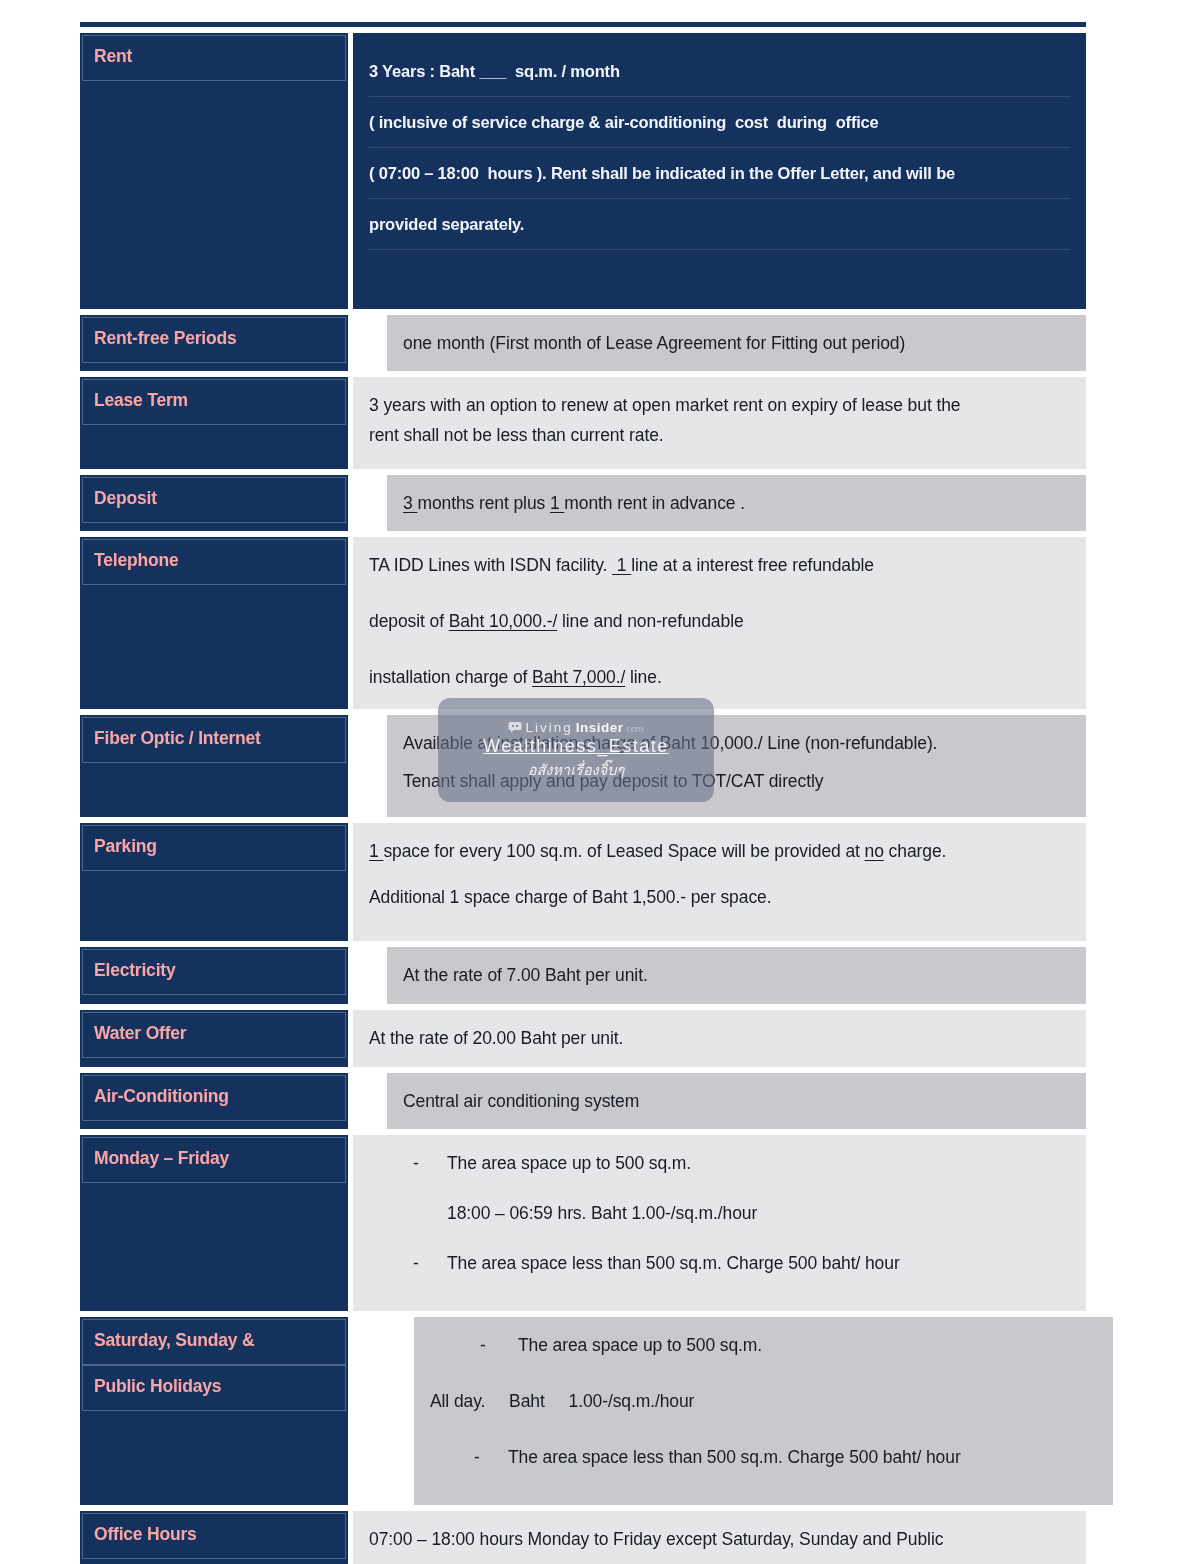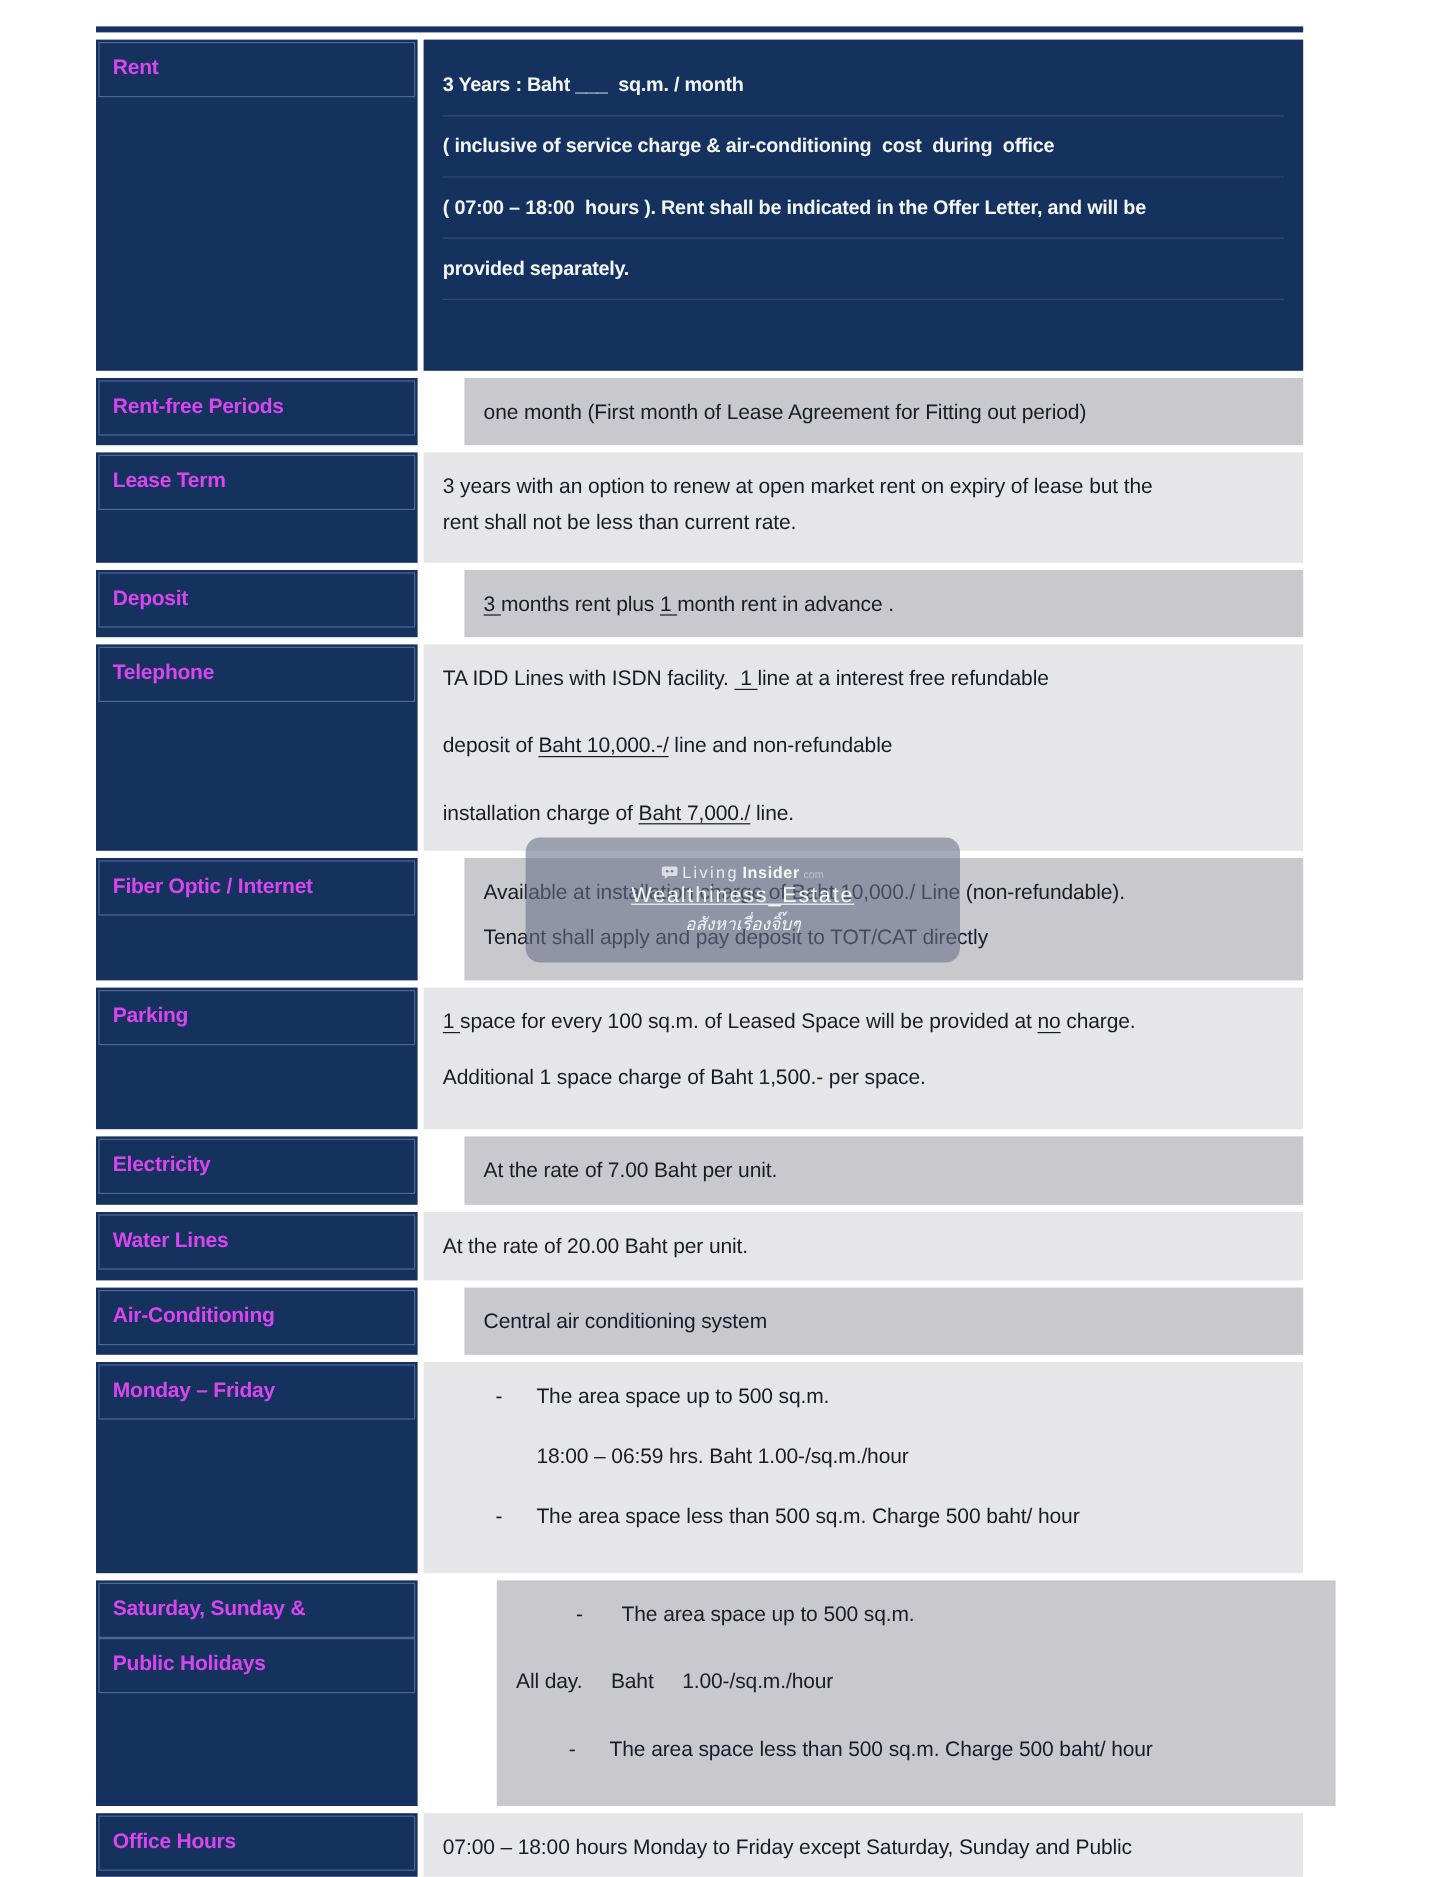--- a/index.html
+++ b/index.html
@@ -7,21 +7,21 @@
     width:1200px;height:1564px;position:relative;overflow:hidden;
     background:#ffffff;
     font-family:"Liberation Sans", sans-serif;
   }
   .doc{position:relative;margin:0 0 0 80px;width:1006px;}
   .top-strip{height:5px;background:var(--navy);margin-top:22px;margin-bottom:6px;}
   .trow{display:grid;grid-template-columns:268px 733px;column-gap:5px;margin-bottom:6px;}
   .cell-label{background:var(--navy);padding:2px;}
   .label-box{
     border:1px solid rgba(165,190,225,0.38);
-    color:#d946ef;font-weight:bold;font-size:17.5px;line-height:22px;
+    color:#fca5a5;font-weight:bold;font-size:17.5px;line-height:22px;
     padding:9px 11px 13px 11px;letter-spacing:-0.2px;
   }
   .label-box + .label-box{margin-top:0;}
   .cell-content{
     font-size:17.5px;color:var(--ink);
     padding:13px 16px;white-space:pre-wrap;letter-spacing:-0.1px;
   }
   .tone-light .cell-content{background:var(--gray-light);}
   .tone-dark  .cell-content{background:var(--gray-dark);margin-left:34px;}
   .tone-navy  .cell-content{
@@ -36,21 +36,21 @@
   .kind-bullet-wide{padding-left:88px;position:relative;}
   .kind-indent{padding-left:78px;}
   .dash{position:absolute;left:44px;}
   .kind-bullet-wide .dash{left:50px;}
   .u{text-decoration:underline;text-underline-offset:3px;}
   .r-fiber .para{margin-bottom:8px;}
   .r-parking .para{margin-bottom:16px;}
   .r-monfri .para{margin-bottom:20px;}
   
   .watermark{
-    position:absolute;left:438px;top:698px;width:362px;height:104px;z-index:5;
+    position:absolute;left:438px;top:698px;width:276px;height:104px;z-index:5;
     background:rgba(104,112,138,0.58);border-radius:12px;
     display:flex;flex-direction:column;align-items:center;justify-content:center;
     color:#ffffff;pointer-events:none;
   }
   .wm-line1{display:flex;align-items:baseline;gap:3px;font-size:13.5px;
     color:rgba(255,255,255,0.82);letter-spacing:2px;}
   .wm-logo{width:14px;height:12px;opacity:0.8;align-self:center;}
   .wm-brand-bold{font-weight:bold;letter-spacing:0.5px;color:rgba(255,255,255,0.92);}
   .wm-tld{font-size:9px;opacity:0.5;letter-spacing:0;}
   .wm-line2{font-size:18px;letter-spacing:1.5px;color:rgba(255,255,255,0.93);margin-top:1px;text-decoration:underline;}
@@ -106,21 +106,21 @@
         <div class="cell-content"><p class="para kind-plain"><span class="u">1 </span><span>space for every 100 sq.m. of Leased Space will be provided at </span><span class="u">no</span><span> charge.</span></p><p class="para kind-plain"><span>Additional 1 space charge of Baht 1,500.- per space.</span></p></div>
       </div>
       <div class="trow tone-dark r-electricity" style="min-height: 57px;">
         <div class="cell-label">
           <div class="label-box">Electricity</div>
         </div>
         <div class="cell-content"><p class="para kind-plain"><span>At the rate of 7.00 Baht per unit.</span></p></div>
       </div>
       <div class="trow tone-light r-water" style="min-height: 57px;">
         <div class="cell-label">
-          <div class="label-box">Water Lines</div>
+          <div class="label-box">Water Offer</div>
         </div>
         <div class="cell-content"><p class="para kind-plain"><span>At the rate of 20.00 Baht per unit.</span></p></div>
       </div>
       <div class="trow tone-dark r-aircon" style="min-height: 55px;">
         <div class="cell-label">
           <div class="label-box">Air-Conditioning</div>
         </div>
         <div class="cell-content"><p class="para kind-plain"><span>Central air conditioning system</span></p></div>
       </div>
       <div class="trow tone-light r-monfri" style="min-height: 158px;">

